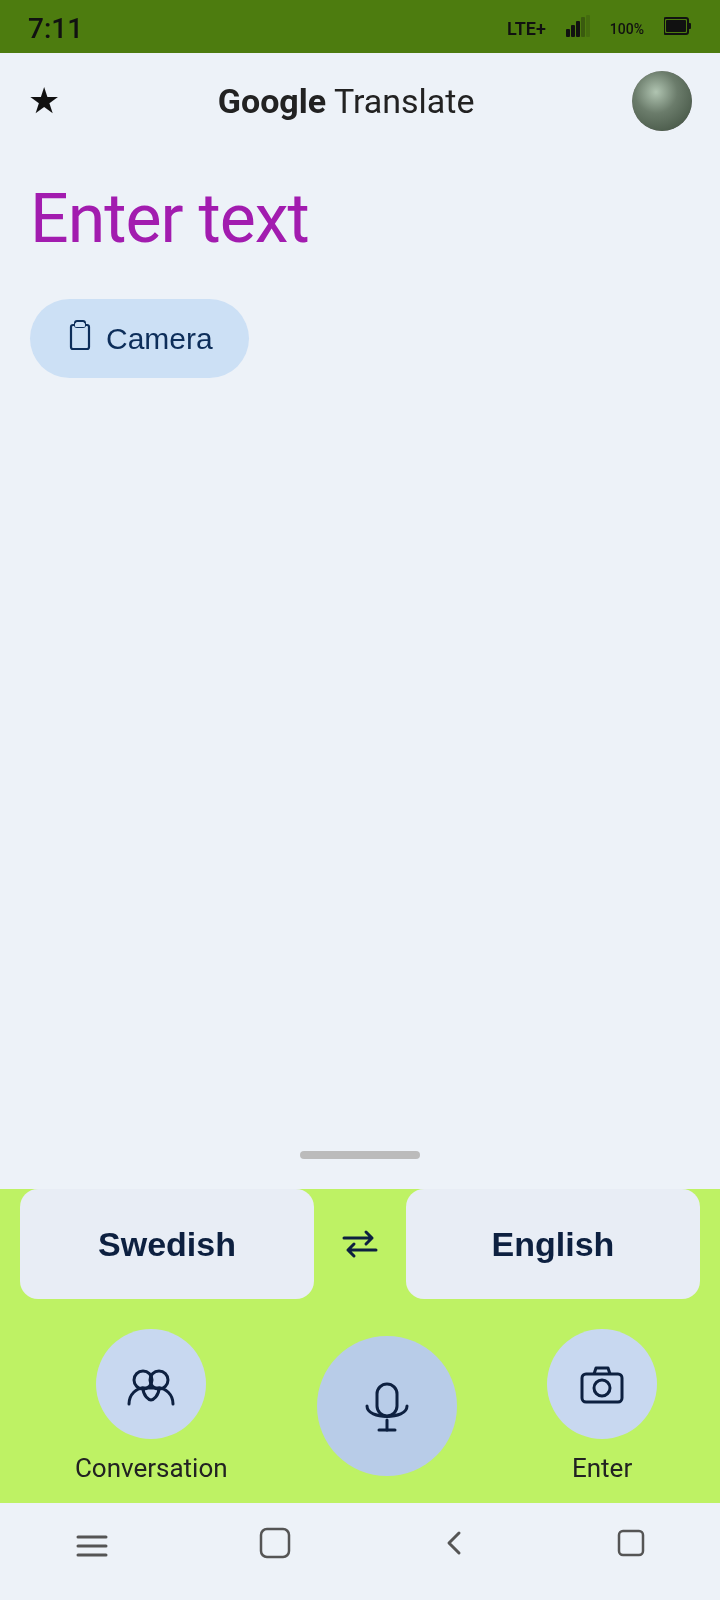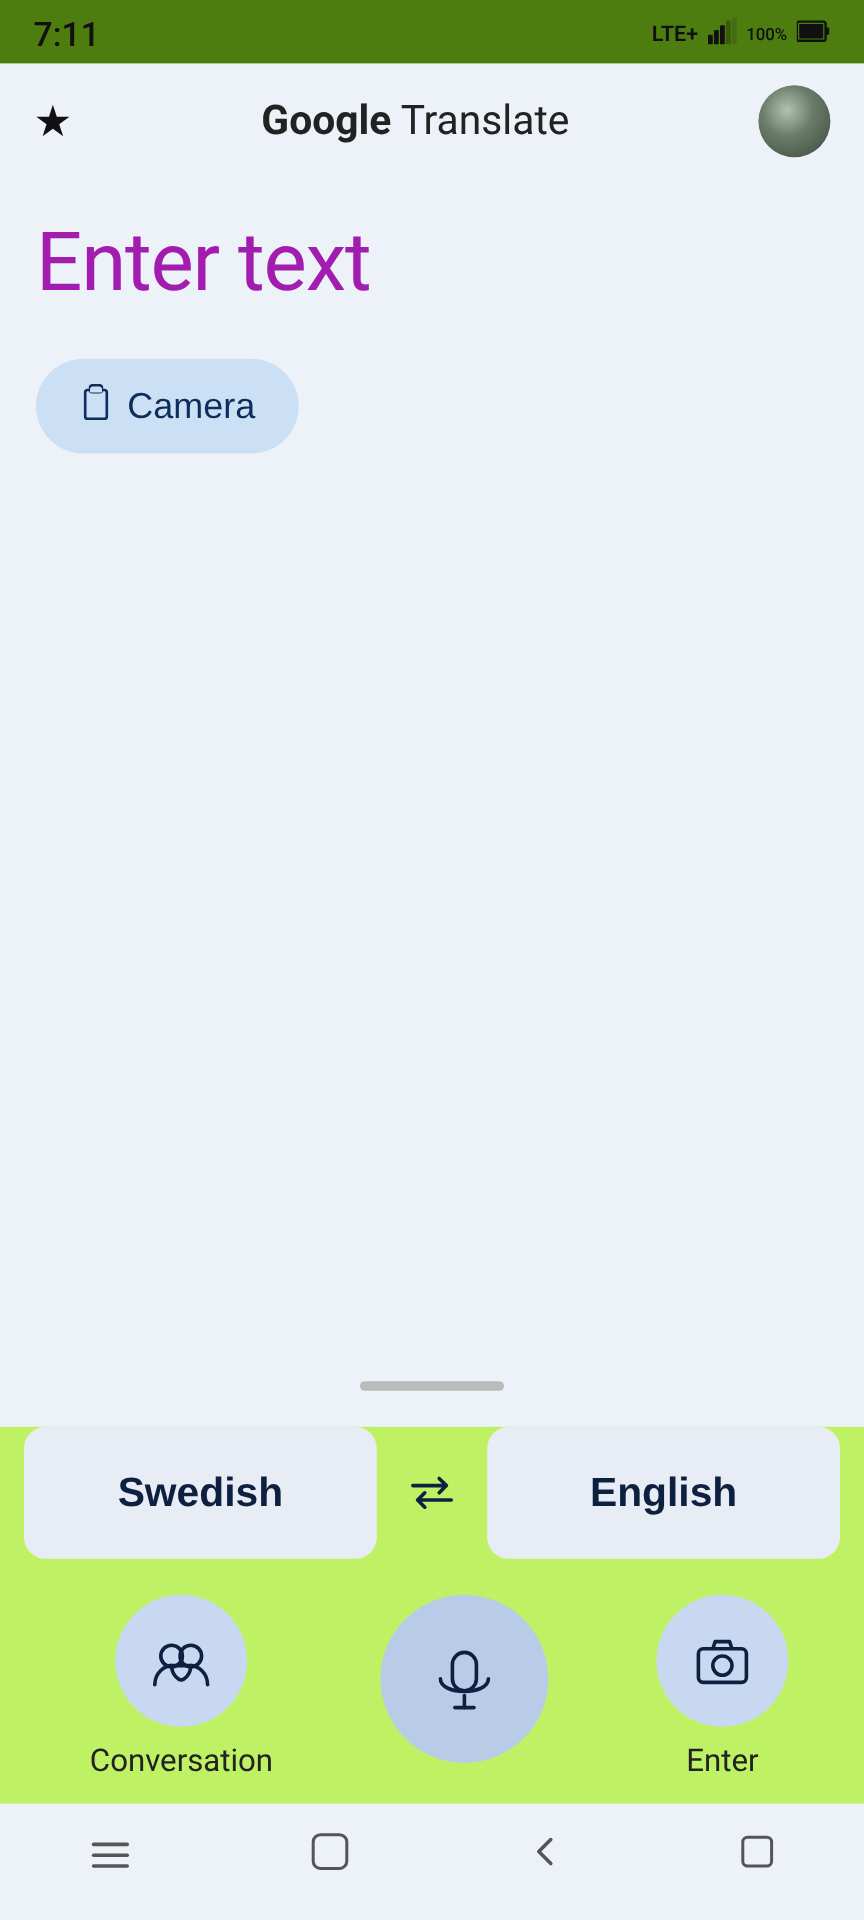--- a/index.html
+++ b/index.html
@@ -23,21 +23,21 @@
       background: #4d7c0f;
     }
     .status-time {
       font-size: 28px;
       font-weight: 500;
       color: #111;
     }
     .status-icons {
       display: flex;
       align-items: center;
-      gap: 8px;
+      gap: 20px;
       font-size: 22px;
       color: #111;
     }
     .status-icons span {
       font-size: 20px;
     }
 
     
     .app-bar {
       display: flex;
@@ -164,21 +164,21 @@
       padding: 10px;
       flex-shrink: 0;
       display: flex;
       align-items: center;
       justify-content: center;
     }
 
     
     .actions-row {
       display: flex;
-      align-items: flex-start;
+      align-items: center;
       justify-content: space-around;
       padding: 10px 18px 20px 30px;
     }
     .action-item {
       display: flex;
       flex-direction: column;
       align-items: center;
       gap: 14px;
       cursor: pointer;
     }

